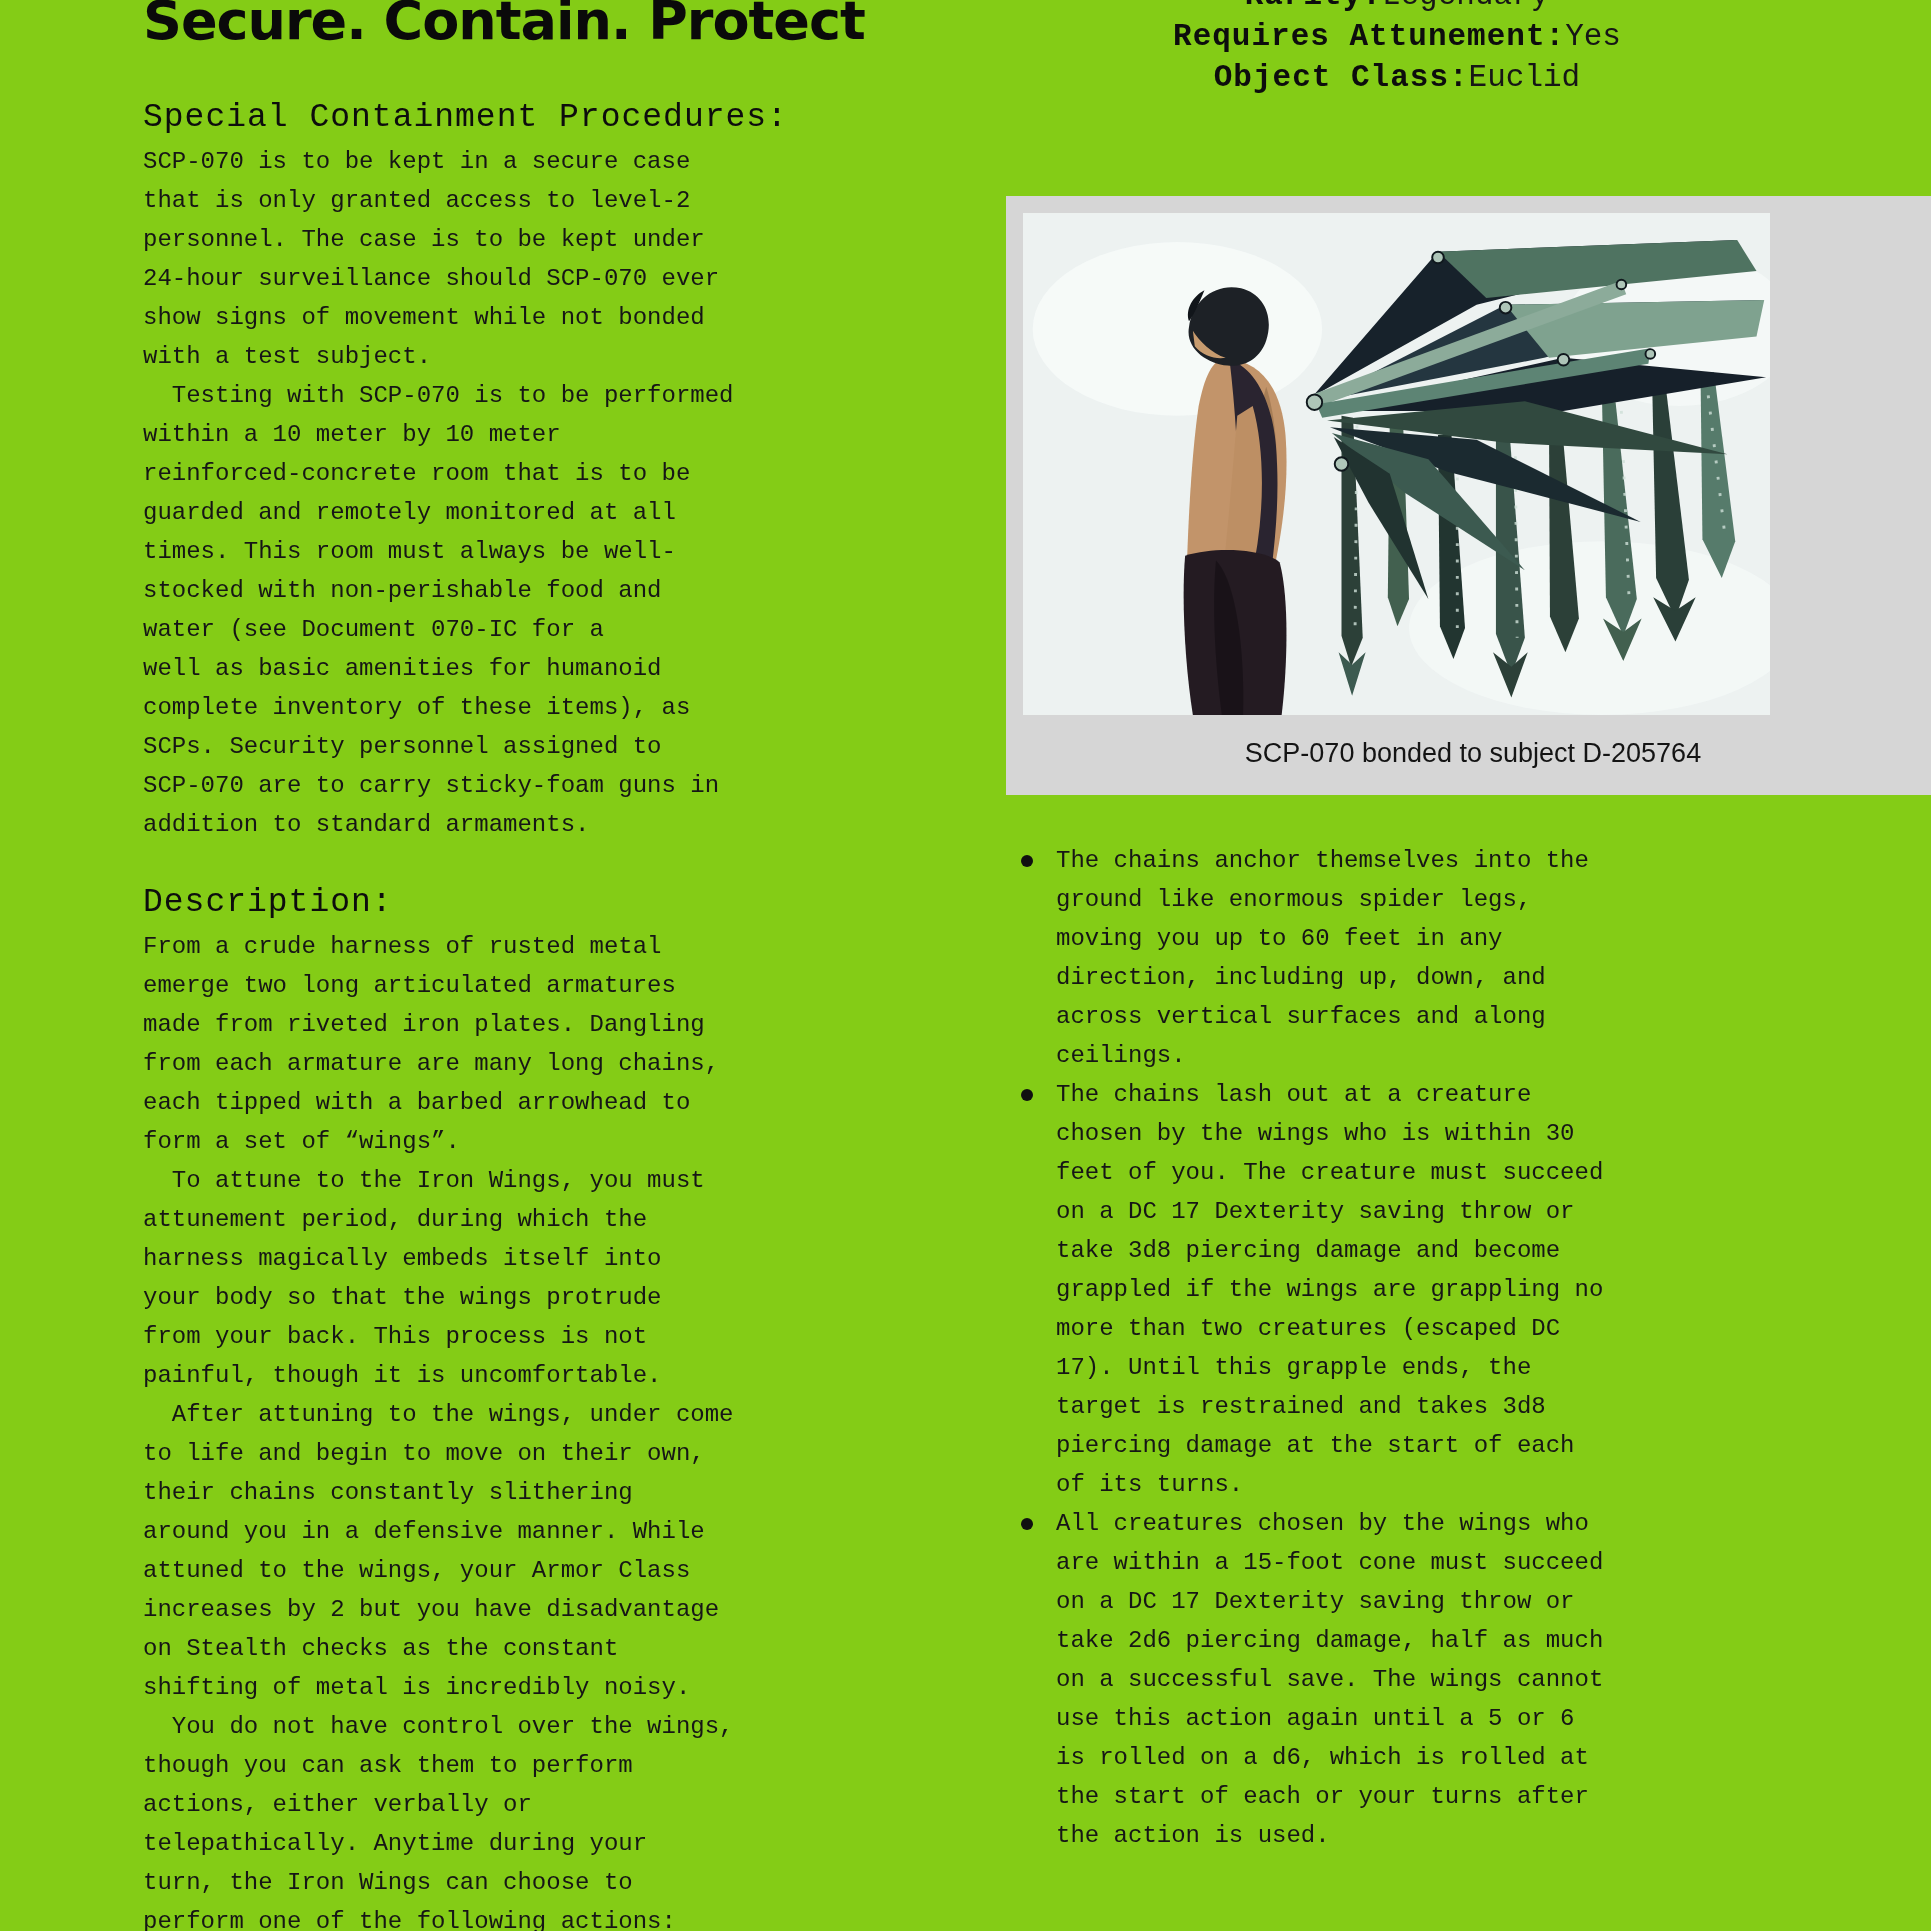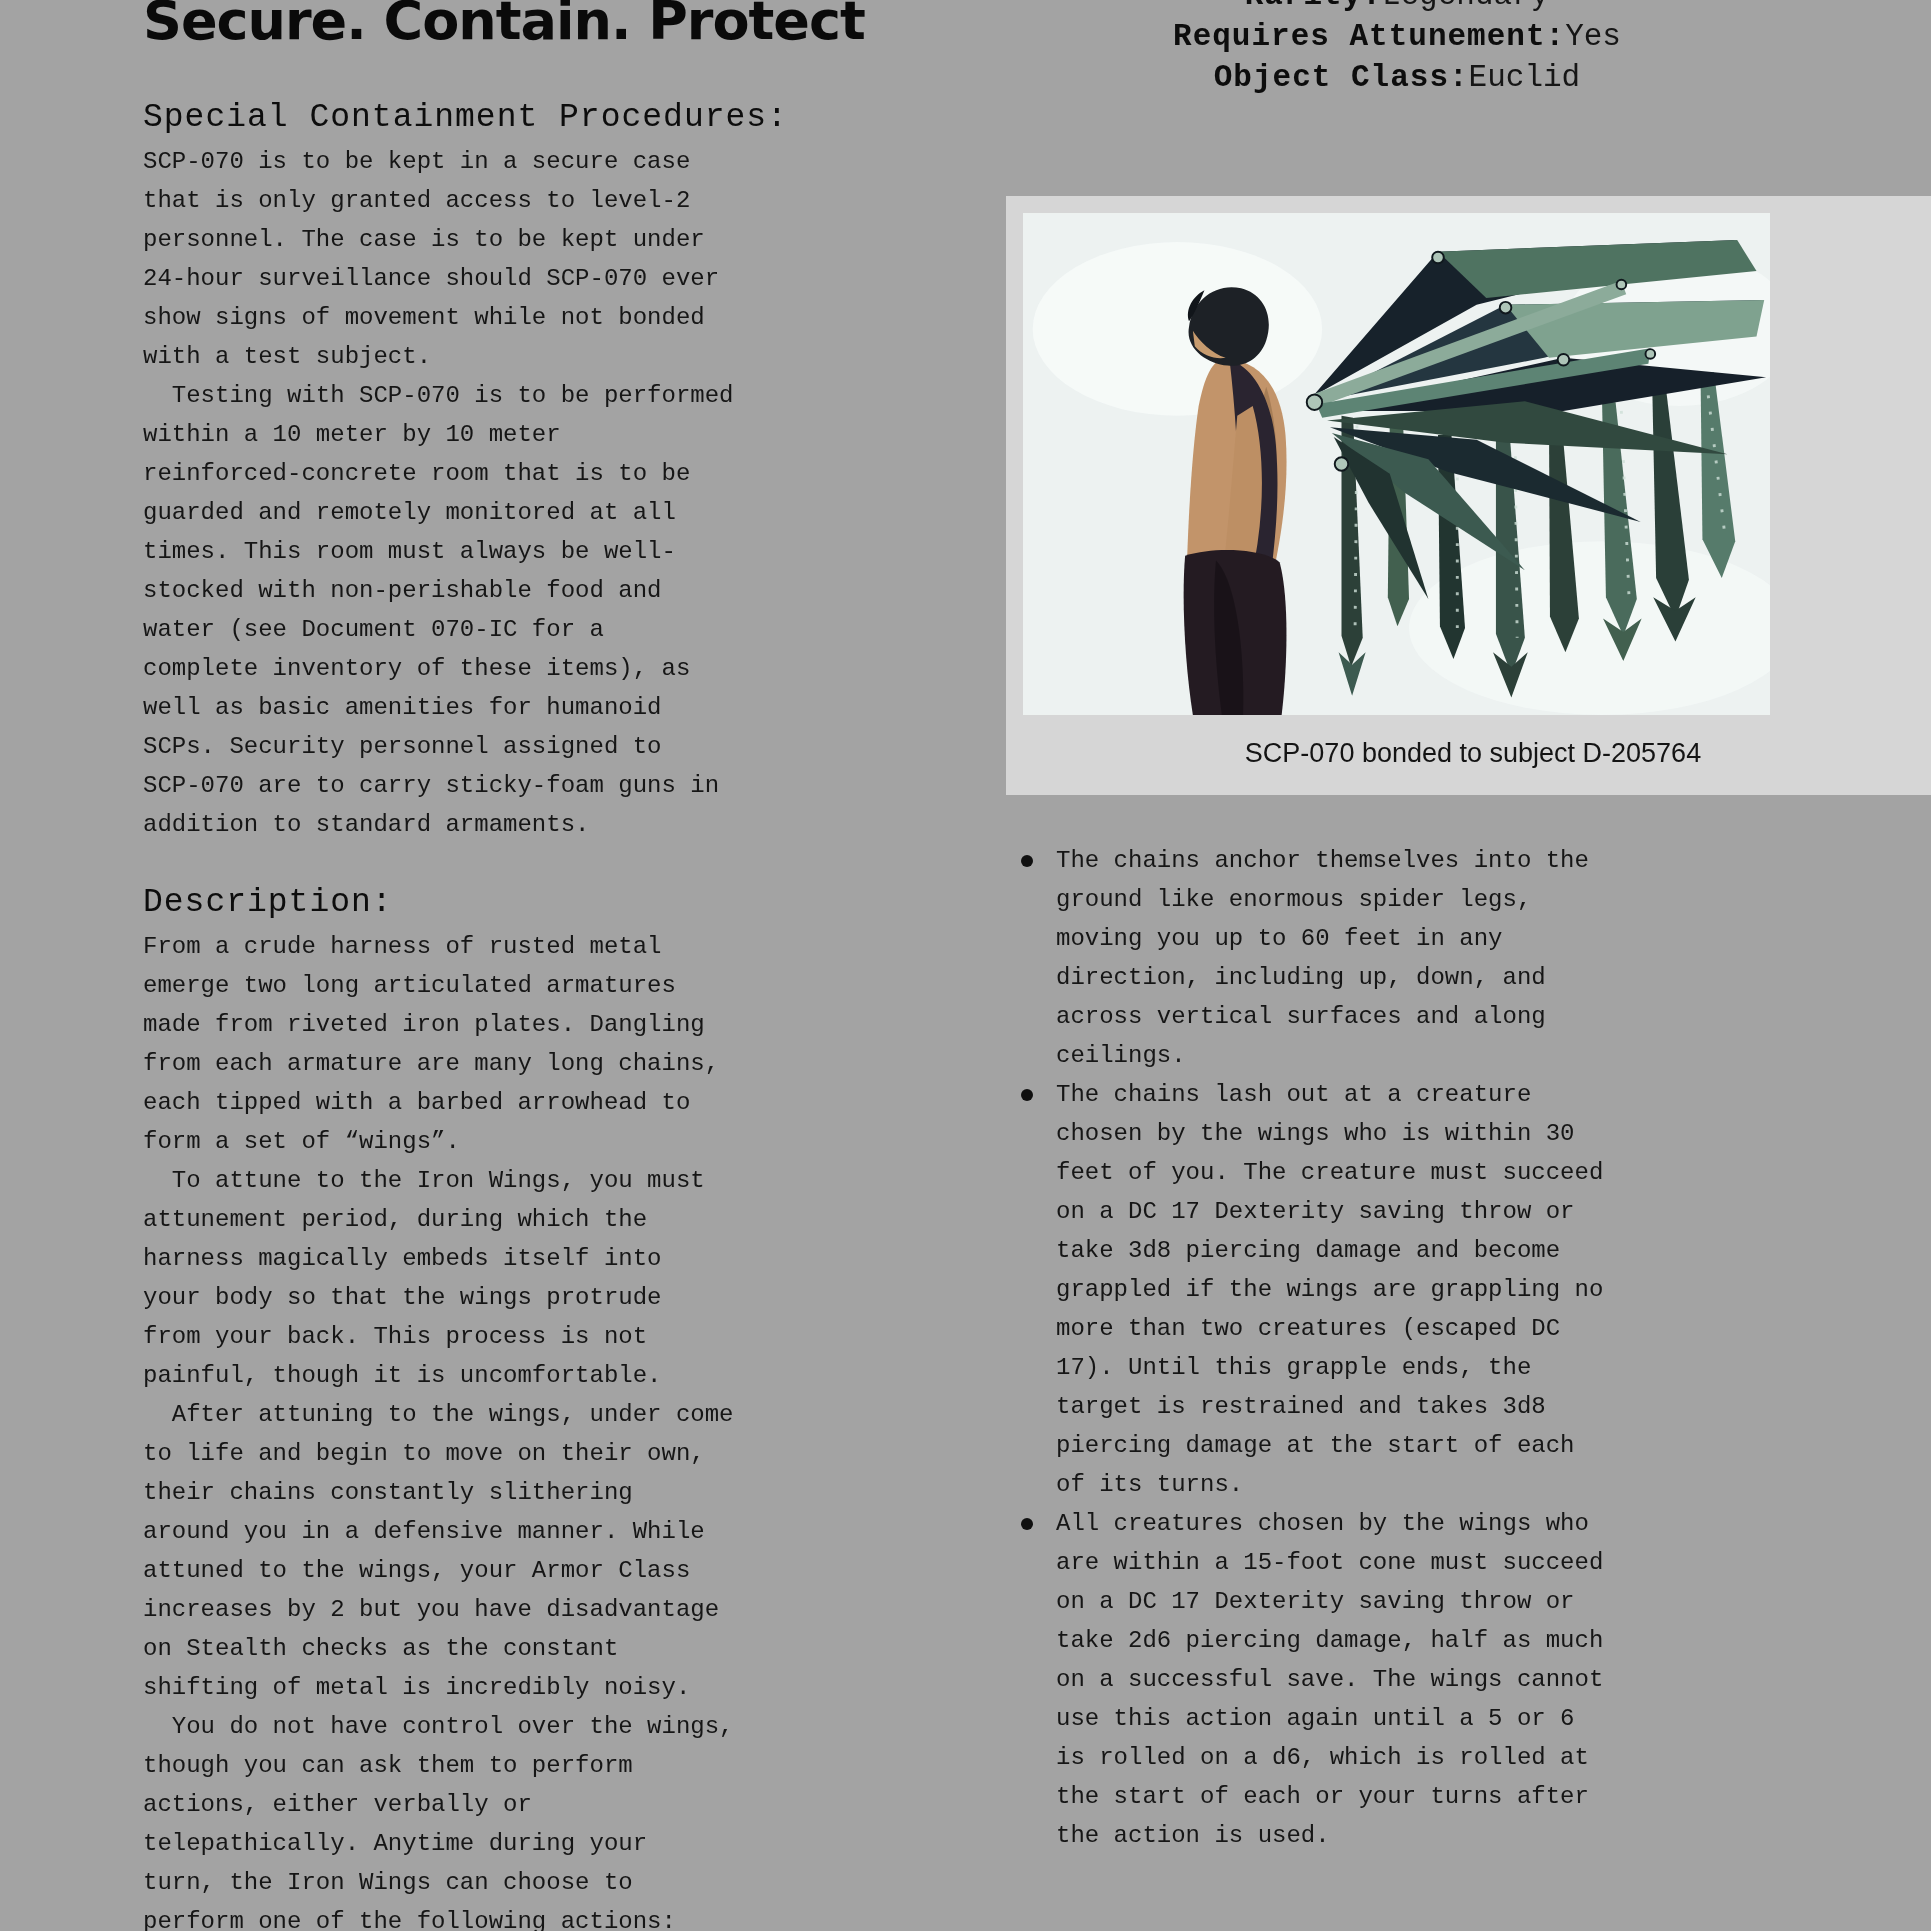--- a/index.html
+++ b/index.html
@@ -1,16 +1,16 @@
 <!DOCTYPE html>
 <html style="--frame: #d6d6d6; --art-bg: #edf2f1;"><head>
 <meta charset="utf-8">
 <style>
   html,body{margin:0;padding:0;background:#ffffff;}
-  .page{position:relative;width:1931px;height:1931px;background:#a3a3a3;overflow:hidden;
+  .page{position:relative;width:1931px;height:1931px;background:#84cc16;overflow:hidden;
         color:#151515;}
   .col{position:absolute;top:0;}
   .col-left{left:143px;width:784px;}
   .col-right{left:1006px;width:782px;}
 
   h1.doc-title{margin:-9.7px 0 0 0;font-family:"DejaVu Sans",sans-serif;font-weight:bold;
         font-size:54px;line-height:62px;letter-spacing:-1px;color:#0a0a0a;}
   h2.sec-heading{margin:46px 0 4.8px 0;font-family:"Liberation Mono","DejaVu Sans Mono",monospace;
         font-weight:normal;font-size:33px;line-height:39px;letter-spacing:1px;color:#0d0d0d;}
   h2.sec-heading.second{margin-top:39px;}
@@ -55,22 +55,22 @@
           <div class="ln">with a test subject.</div>
         </div>
         <div>
           <div class="ln">  Testing with SCP-070 is to be performed</div>
           <div class="ln">within a 10 meter by 10 meter</div>
           <div class="ln">reinforced-concrete room that is to be</div>
           <div class="ln">guarded and remotely monitored at all</div>
           <div class="ln">times. This room must always be well-</div>
           <div class="ln">stocked with non-perishable food and</div>
           <div class="ln">water (see Document 070-IC for a</div>
+          <div class="ln">well as basic amenities for humanoid</div>
           <div class="ln">complete inventory of these items), as</div>
-          <div class="ln">well as basic amenities for humanoid</div>
           <div class="ln">SCPs. Security personnel assigned to</div>
           <div class="ln">SCP-070 are to carry sticky-foam guns in</div>
           <div class="ln">addition to standard armaments.</div>
         </div>
       </div>
     <h2 class="sec-heading second">Description:</h2>
     <div class="body-text">
         <div>
           <div class="ln">From a crude harness of rusted metal</div>
           <div class="ln">emerge two long articulated armatures</div>

